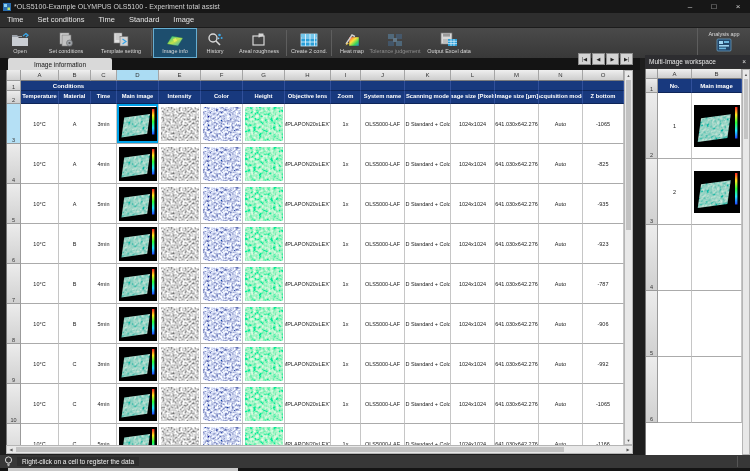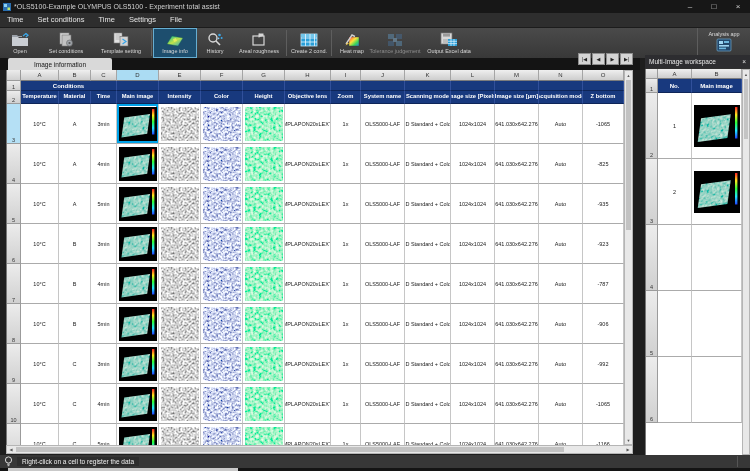--- a/index.html
+++ b/index.html
@@ -128,22 +128,22 @@
       <span>–</span>
       <span>□</span>
       <span>×</span>
     </div>
   </div>
 
   <div id="menubar">
       <span class="menu-item">Time</span>
       <span class="menu-item">Set conditions</span>
       <span class="menu-item">Time</span>
-      <span class="menu-item">Settings</span>
-      <span class="menu-item">File</span>
+      <span class="menu-item">Standard</span>
+      <span class="menu-item">Image</span>
     </div>
 
   <div id="toolbar">
     <div id="toolbar-buttons">
         <div class="tb-btn" style="width: 40px;">
           <span class="ticon">
             <svg width="18" height="15">
               <path d="M1 5h6l1 1h9v8H1z" fill="#c9cdd3"></path>
               <path d="M1 5V3h5l1 1h4v1" fill="#9aa0a8"></path>
               <path d="M12 4l3-2.5M15 1.5l2 1.8-2.2 1.6" stroke="#3aa7e8" stroke-width="1.2" fill="none"></path>

